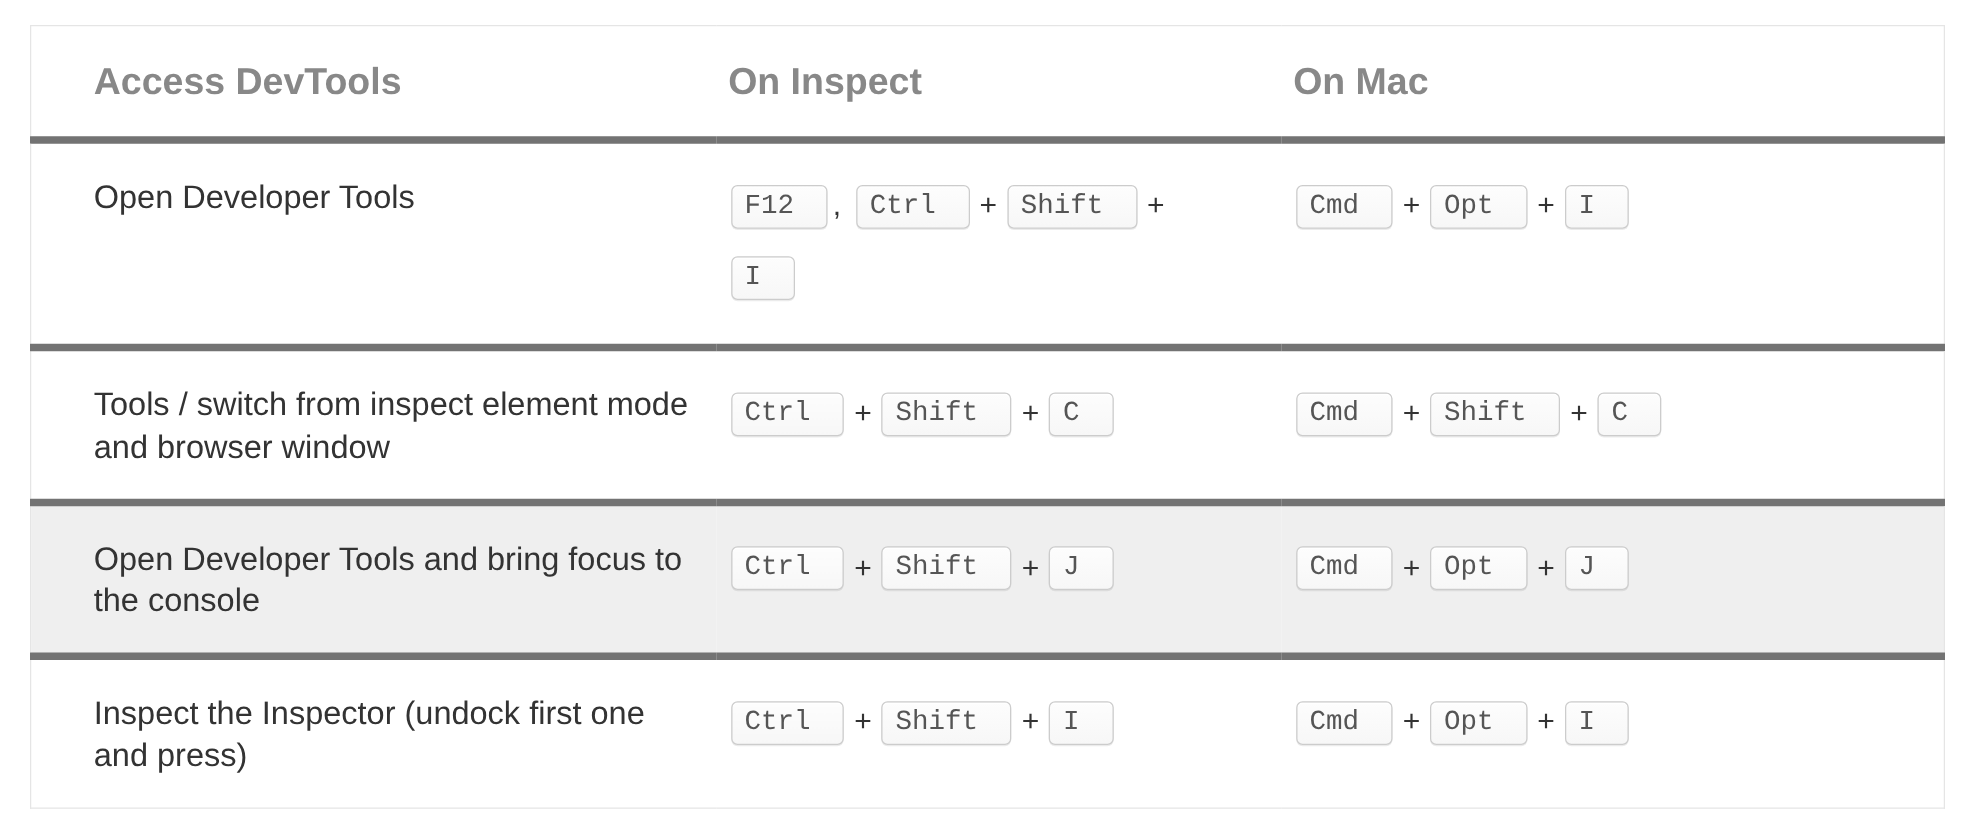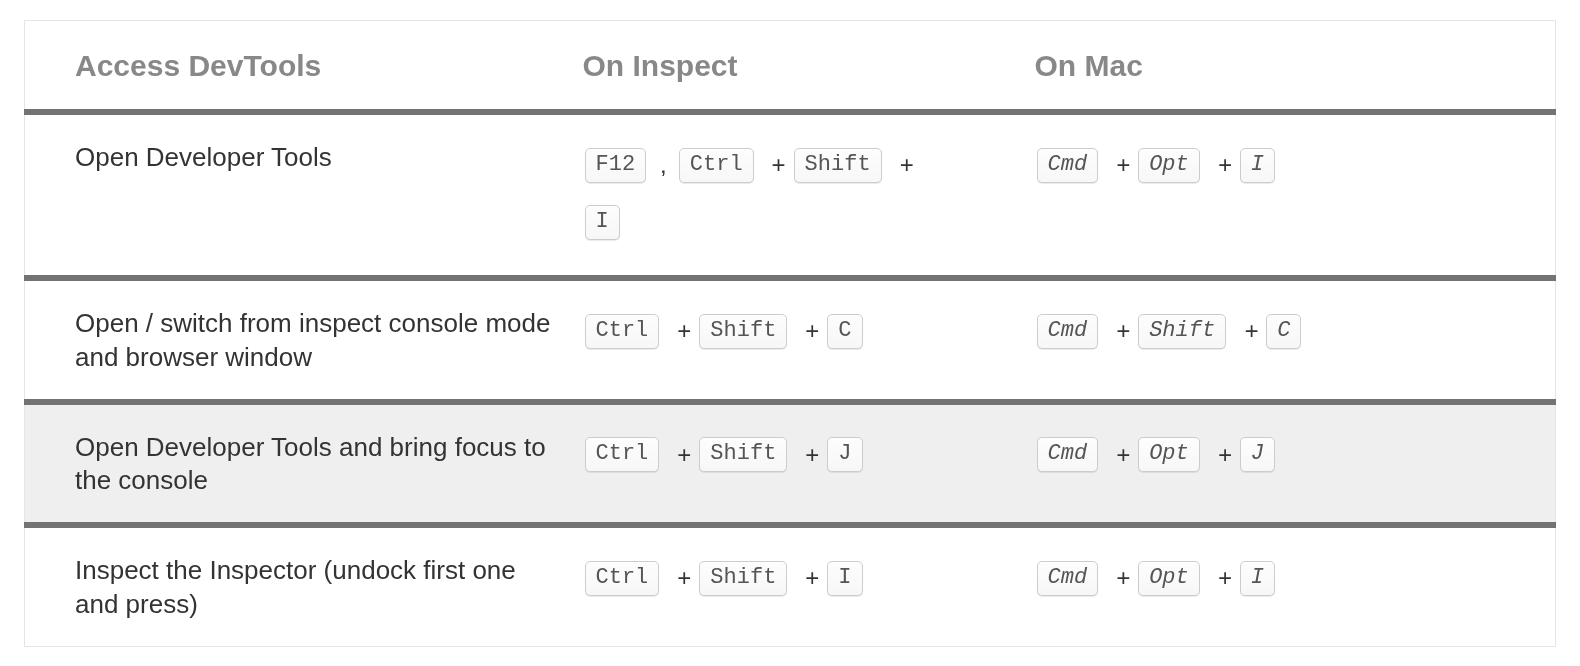--- a/index.html
+++ b/index.html
@@ -70,33 +70,32 @@
   kbd {
     display: inline-block;
     font-family: "Menlo", "Consolas", "Courier New", monospace;
     font-size: 22px;
     line-height: 1;
     color: #555;
     background: #fcfcfc;
     background-image: linear-gradient(#fdfdfd, #f7f7f7);
     border: 1px solid #ccc;
     border-radius: 5px;
-    padding: 5px 10px 6px 10px;
-    margin: 0 12px 10px 2px;
+    padding: 5px 26px 6px 10px;
+    margin: 0 2px 10px 2px;
     box-shadow: 0 1px 0 rgba(0,0,0,0.08), inset 0 1px 0 #fff;
     vertical-align: middle;
     white-space: nowrap;
   }
   .keyseq {
     line-height: 2.0;
     max-width: 380px;
   }
   .keyseq-mac {
     line-height: 2.0;
-    font-style: italic;
   }
 </style>
 </head>
 <body>
 
 <div class="wrap">
   <table class="shortcuts">
     <colgroup>
       <col class="c1">
         <col class="c2">
@@ -113,21 +112,21 @@
         <tr>
           <td class="col-action">Open Developer Tools</td>
           <td class="col-win">
             <div class="keyseq"><kbd>F12</kbd><span class="sep comma">,</span><kbd>Ctrl</kbd><span class="sep">+</span><kbd>Shift</kbd><span class="sep">+</span><kbd>I</kbd></div>
           </td>
           <td class="col-mac">
             <div class="keyseq keyseq-mac"><kbd>Cmd</kbd><span class="sep">+</span><kbd>Opt</kbd><span class="sep">+</span><kbd>I</kbd></div>
           </td>
         </tr>
         <tr>
-          <td class="col-action">Open / switch from inspect console mode and browser window</td>
+          <td class="col-action">Tools / switch from inspect element mode and browser window</td>
           <td class="col-win">
             <div class="keyseq"><kbd>Ctrl</kbd><span class="sep">+</span><kbd>Shift</kbd><span class="sep">+</span><kbd>C</kbd></div>
           </td>
           <td class="col-mac">
             <div class="keyseq keyseq-mac"><kbd>Cmd</kbd><span class="sep">+</span><kbd>Shift</kbd><span class="sep">+</span><kbd>C</kbd></div>
           </td>
         </tr>
         <tr class="highlight">
           <td class="col-action">Open Developer Tools and bring focus to the console</td>
           <td class="col-win">

